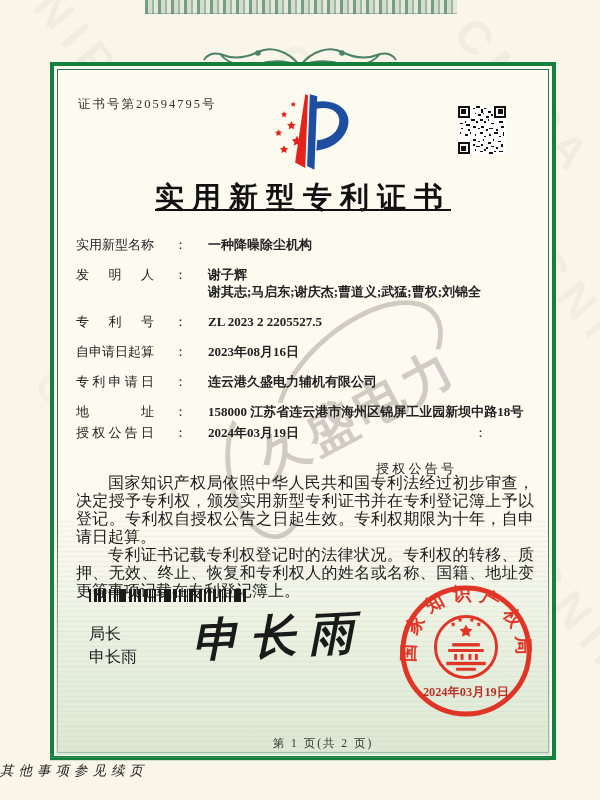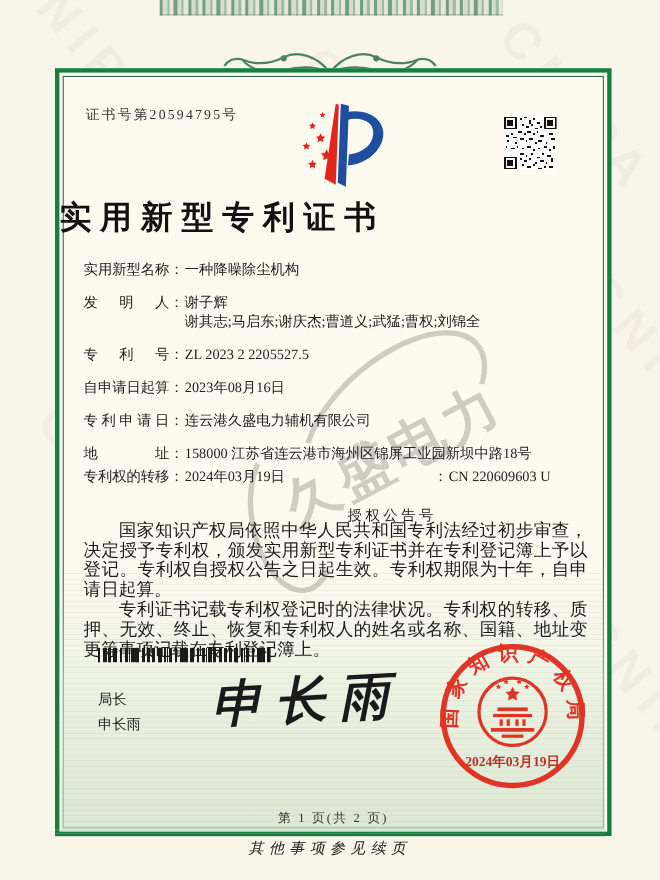--- a/index.html
+++ b/index.html
@@ -23,51 +23,51 @@
        repeating-linear-gradient(180deg, rgba(130,175,145,.10) 0 1px, rgba(255,255,255,0) 1px 5px),
        linear-gradient(180deg, rgba(220,233,212,0) 0%, rgba(220,233,212,.5) 45%, rgba(205,224,199,.7) 100%);}
   .under-band{position:absolute;left:50px;top:754px;width:500px;height:7px;
      background:repeating-linear-gradient(180deg, rgba(130,175,145,.30) 0 1px, transparent 1px 3px);}
   
   .ornament{position:absolute;top:44px;left:50%;transform:translateX(-50%);}
   
   .certno{position:absolute;left:24px;top:30px;font-size:12.5px;letter-spacing:2px;color:#333;}
   .logo{position:absolute;left:208px;top:24px;}
   .qr{position:absolute;left:404px;top:40px;}
-  .title{position:absolute;left:0;top:112px;width:100%;
-     font-size:29px;font-weight:bold;letter-spacing:8px;color:#111;}
+  .title{position:absolute;left:0;top:112px;width:100%;text-align:center;
+     font-size:29px;font-weight:bold;letter-spacing:8px;color:#111;text-decoration:underline;}
   
   .fields{position:absolute;left:22px;top:170px;width:456px;font-size:13px;line-height:17px;}
-  .frow{display:flex;align-items:flex-start;margin-bottom:13px;}
+  .frow{display:flex;align-items:flex-start;margin-bottom:13px;gap:20px;}
   .flabel{display:inline-block;width:78px;text-align:justify;text-align-last:justify;flex:none;}
   .colon{flex:none;width:14px;}
-  .fvalue{flex:1;}
+  .fvalue{flex:1;font-weight:bold;}
   .frow.addr{margin-bottom:4px;align-items:center;}
   .gval1{flex:none;width:148px;}
   .flabel2{display:inline-block;width:78px;text-align:justify;text-align-last:justify;flex:none;margin-top:36px;}
   
   .paras{position:absolute;left:22px;top:408px;width:458px;font-size:16px;line-height:18px;
      text-align:justify;color:#1c1c1c;}
   .paras p{margin:0;text-indent:2em;}
   
   .barcode{position:absolute;left:35px;top:523px;width:157px;height:13px;
      background:
        repeating-linear-gradient(90deg,#1b1b1b 0 2px,transparent 2px 5px),
        repeating-linear-gradient(90deg,#1b1b1b 0 1px,transparent 1px 7px),
        repeating-linear-gradient(90deg,transparent 0 9px,#1b1b1b 9px 12px,transparent 12px 23px);}
   
-  .sig-labels{position:absolute;left:35px;top:558px;font-family:Liberation Serif, serif;
-     font-size:13px;line-height:23px;color:#222;}
+  .sig-labels{position:absolute;left:35px;top:558px;font-family:Liberation Mono, monospace;
+     font-size:16px;line-height:23px;color:#222;}
   .autograph{position:absolute;left:138px;top:540px;font-size:46px;font-style:italic;
      font-weight:600;letter-spacing:12px;color:#1a1a1a;transform:rotate(-3deg);white-space:nowrap;}
   
   .seal{position:absolute;left:343px;top:516px;opacity:.95;}
   
-  .pageno{position:absolute;left:0;top:670px;width:100%;text-align:center;font-size:11.5px;letter-spacing:2px;color:#333;}
-  .footnote{position:absolute;left:0;top:762px;width:100%;text-align:center;font-size:13.5px;
+  .pageno{position:absolute;left:0;top:670px;width:100%;text-align:center;font-size:11.5px;letter-spacing:2px;color:#333;padding-left:20px;}
+  .footnote{position:absolute;left:0;top:762px;width:100%;text-align:left;font-size:13.5px;
      font-style:italic;letter-spacing:5px;color:#222;}
   
   .cowm{position:absolute;left:195px;top:315px;transform:rotate(-28deg);opacity:.45;pointer-events:none;}
   .cowm .cotext{font-size:50px;font-weight:bold;color:#9a958a;letter-spacing:4px;white-space:nowrap;}
   .cowm .swoosh{position:absolute;left:28px;top:-52px;width:190px;height:95px;
      border:5px solid #9a958a;border-radius:50%;
      border-bottom-color:transparent;border-left-color:transparent;transform:rotate(-12deg);}
   .cowm .bracket{position:absolute;left:-38px;top:-30px;width:70px;height:130px;
      border:5px solid #9a958a;border-radius:50%;
      border-right-color:transparent;border-top-color:transparent;transform:rotate(18deg);}
@@ -164,26 +164,25 @@
         <span class="flabel">专利申请日</span>
           <span class="colon">：</span>
         <span class="fvalue">连云港久盛电力辅机有限公司</span>
       </div>
       <div class="frow addr">
         <span class="flabel">地址</span>
           <span class="colon">：</span>
         <span class="fvalue">158000 江苏省连云港市海州区锦屏工业园新坝中路18号</span>
       </div>
       <div class="frow">
-        <span class="flabel">专利权的转移</span>
+        <span class="flabel">授权公告日</span>
           <span class="colon">：</span>
         <span class="fvalue gval1">2024年03月19日</span>
         <span class="flabel2">授权公告号</span>
           <span class="colon">：</span>
-        <span class="fvalue">CN 220609603 U</span>
       </div>
     </div>
 
     <div class="paras">
       <p>国家知识产权局依照中华人民共和国专利法经过初步审查，决定授予专利权，颁发实用新型专利证书并在专利登记簿上予以登记。专利权自授权公告之日起生效。专利权期限为十年，自申请日起算。</p>
       <p>专利证书记载专利权登记时的法律状况。专利权的转移、质押、无效、终止、恢复和专利权人的姓名或名称、国籍、地址变更等事项记载在专利登记簿上。</p>
     </div>
 
     <div class="barcode"></div>
 

